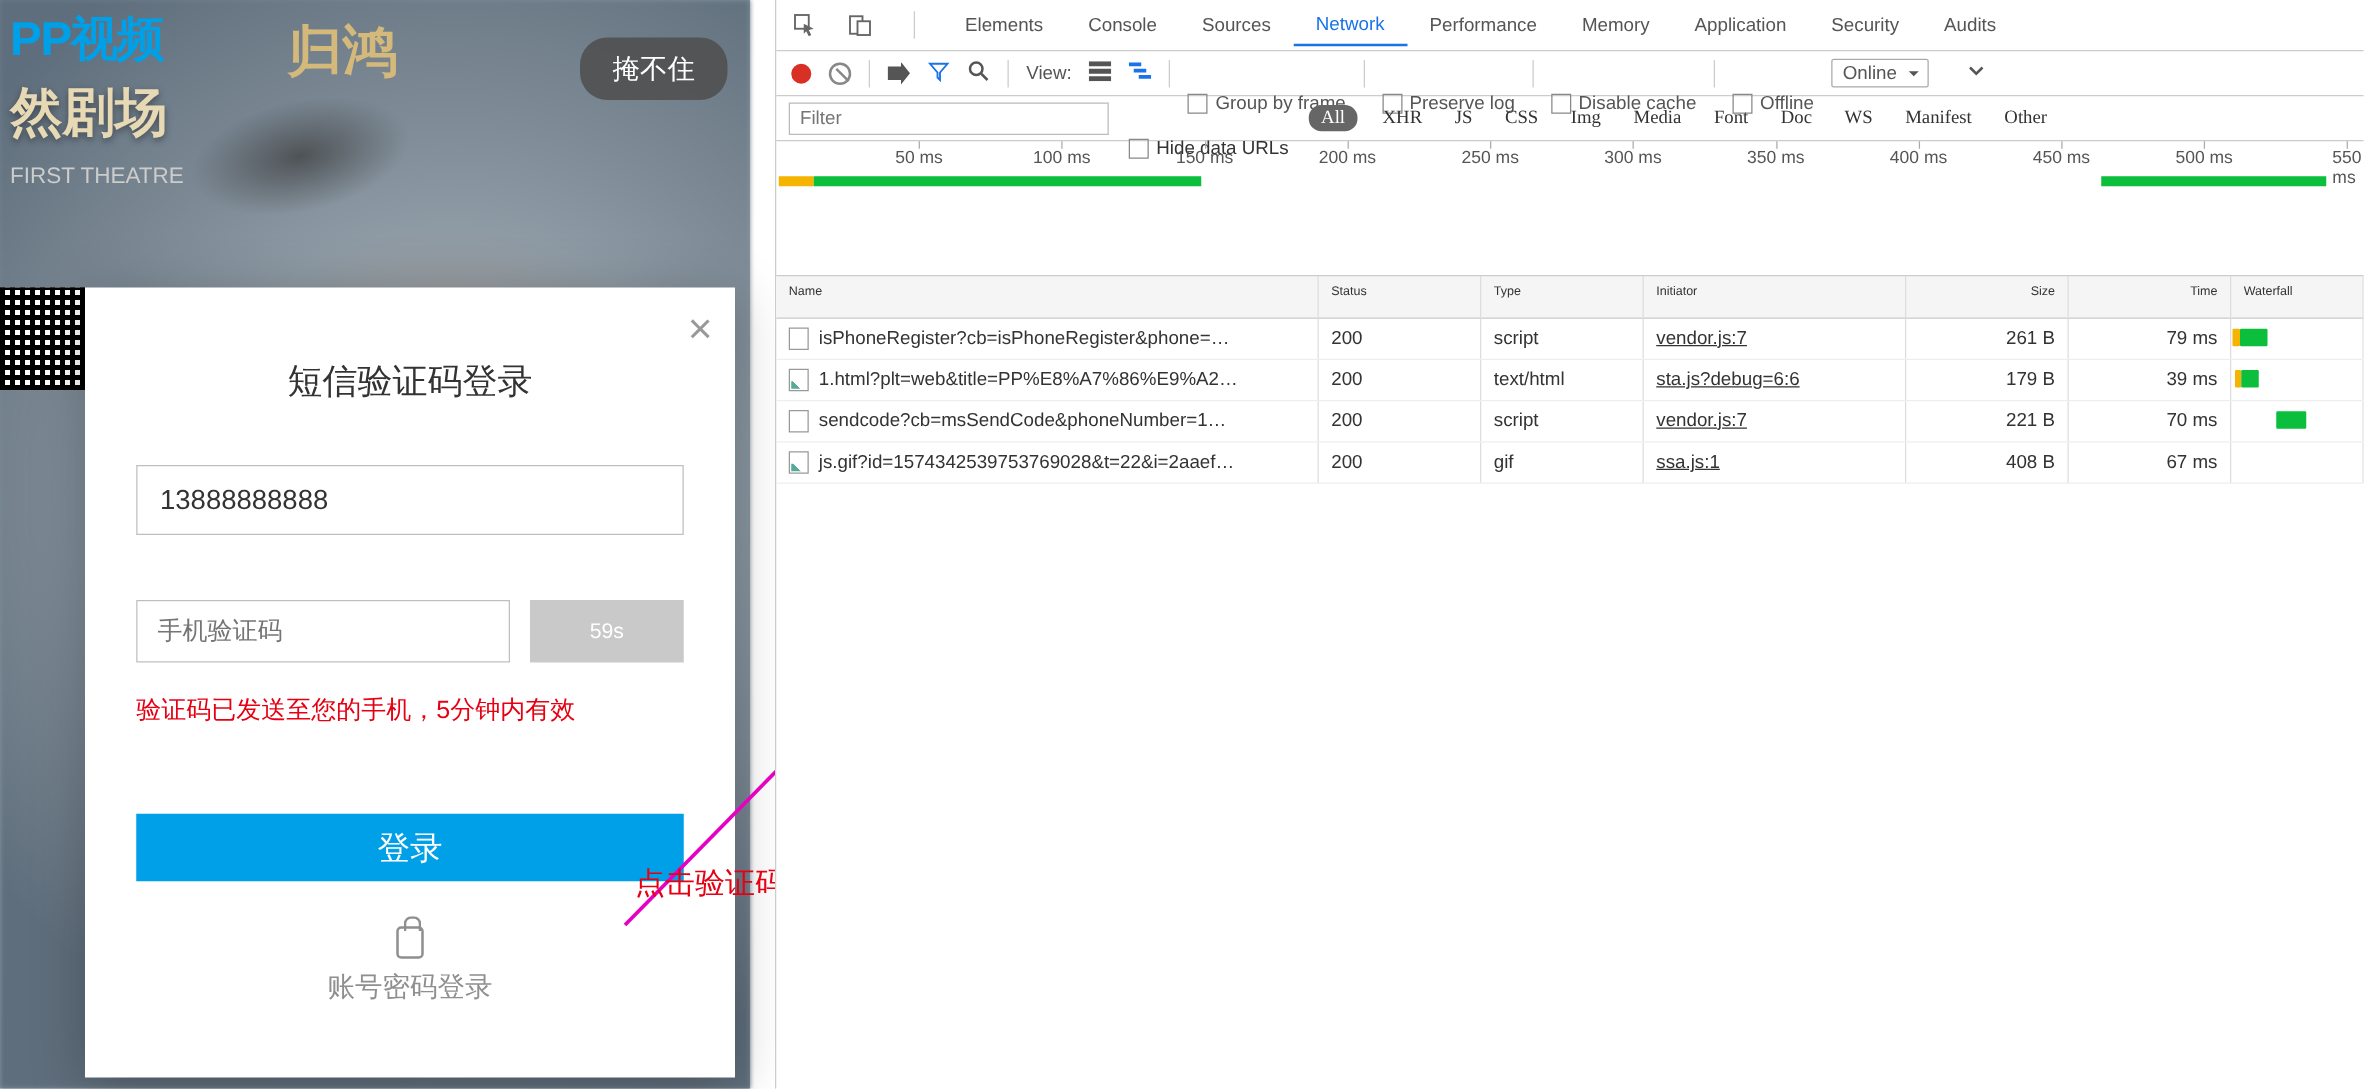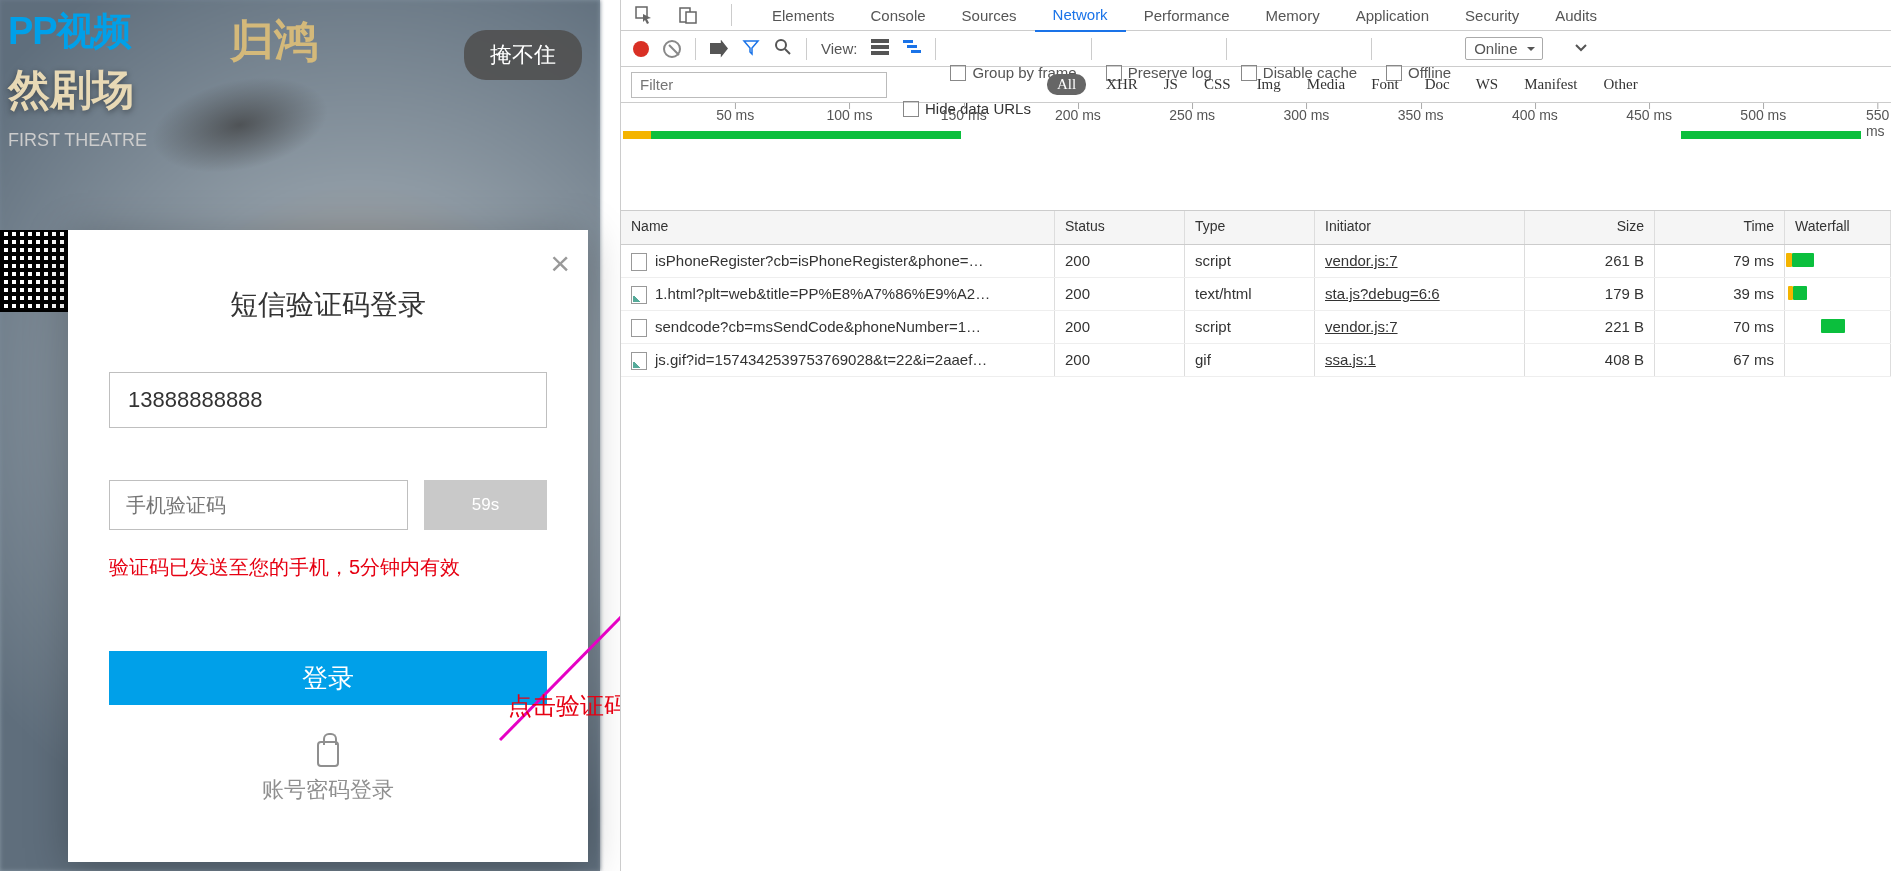--- a/index.html
+++ b/index.html
@@ -27,21 +27,21 @@
 .pwd-login .lock { width:22px; height:26px; border:2px solid #8f8f8f; border-radius:4px; position:relative; }
 .pwd-login .lock::before { content:""; position:absolute; top:-10px; left:4px; width:10px; height:10px; border:2px solid #8f8f8f; border-bottom:none; border-radius:6px 6px 0 0; }
 .qr-corner { position:absolute; top:230px; left:0; width:68px; height:82px; background:repeating-linear-gradient(0deg,#000 0 4px,transparent 4px 8px),repeating-linear-gradient(90deg,#000 0 4px,transparent 4px 8px); background-color:#fff; }
 
 
 .arrow-line { position:absolute; top:490px; left:450px; width:340px; height:260px; pointer-events:none; }
 .anno-text { position:absolute; top:690px; left:508px; color:#e60012; font-size:24px; white-space:nowrap; }
 
 
 .dev { position:absolute; left:620px; top:0; right:0; bottom:0; background:#fff; border-left:1px solid #ccc; font-size:15px; color:#333; }
-.tabbar { height:31px; border-bottom:1px solid #ccc; display:flex; align-items:center; padding-left:12px; gap:12px; }
+.tabbar { height:41px; border-bottom:1px solid #ccc; display:flex; align-items:center; padding-left:12px; gap:12px; }
 .tb-icon { width:22px; height:22px; display:flex; align-items:center; justify-content:center; color:#666; margin-right:10px; }
 .tb-sep { width:1px; height:22px; background:#ccc; margin:0 10px; }
 .tab { padding:0 18px; height:34px; display:flex; align-items:center; color:#555; cursor:pointer; }
 .tab.active { color:#1a73e8; border-bottom:2px solid #1a73e8; }
 .toolbar { height:36px; border-bottom:1px solid #ccc; display:flex; align-items:center; padding:0 12px; gap:14px; color:#555; }
 .rec { width:16px; height:16px; border-radius:50%; background:#d93025; }
 .clear { width:18px; height:18px; border:2px solid #888; border-radius:50%; position:relative; }
 .clear::after { content:""; position:absolute; left:2px; top:7px; width:14px; height:2px; background:#888; transform:rotate(45deg); }
 .tool-sep { width:1px; height:22px; background:#ccc; }
 .cam-ic, .funnel-ic, .search-ic, .row-ic, .col-ic { width:18px; height:18px; display:inline-block; }
@@ -57,21 +57,21 @@
 
 
 .timeline-area { height:108px; border-bottom:1px solid #ccc; position:relative; }
 .tick-row { height:26px; display:flex; position:relative; }
 .tick { position:absolute; top:4px; font-size:14px; color:#555; transform:translateX(-50%); }
 .tick::before { content:""; position:absolute; left:50%; top:-4px; width:1px; height:6px; background:#aaa; }
 .tl-bars { position:absolute; top:28px; left:0; right:0; height:12px; }
 .tl-seg { position:absolute; top:0; height:8px; }
 
 
-.net-head { height:34px; display:flex; border-bottom:1px solid #ccc; background:#f5f5f5; font-size:14px; color:#333; }
+.net-head { height:34px; display:flex; border-bottom:1px solid #ccc; background:#f5f5f5; font-size:10px; color:#333; }
 .net-head > div, .net-row > div { border-right:1px solid #ddd; padding:7px 10px; overflow:hidden; text-overflow:ellipsis; white-space:nowrap; }
 .c-name { width:434px; }
 .c-status { width:130px; }
 .c-type { width:130px; }
 .c-init { width:210px; }
 .c-size { width:130px; text-align:right; }
 .c-time { width:130px; text-align:right; }
 .c-wf { flex:1; position:relative; }
 .net-row { height:33px; display:flex; border-bottom:1px solid #eee; font-size:15px; }
 .net-row .c-init a { color:#333; text-decoration:underline; }

